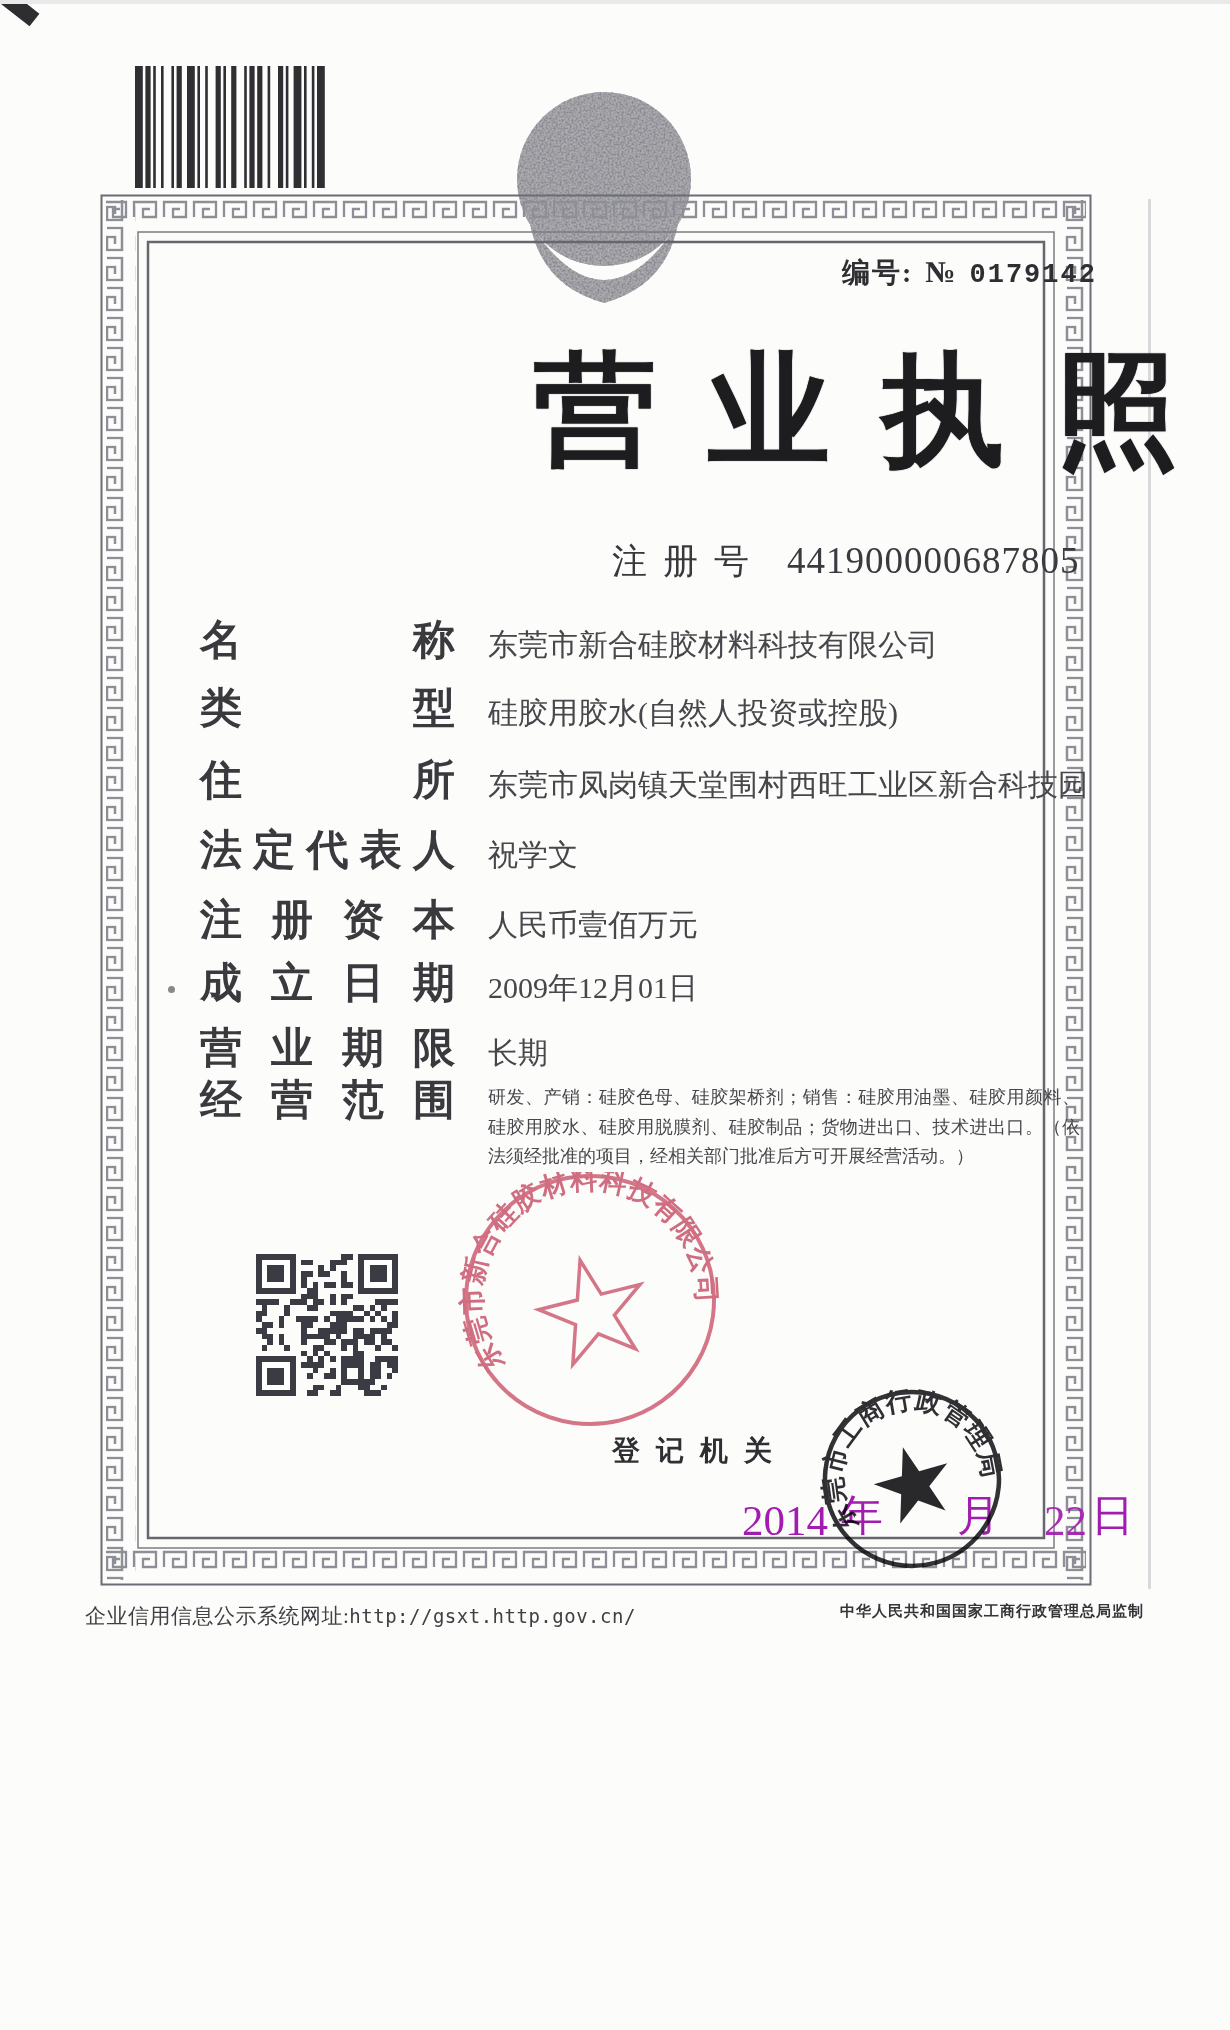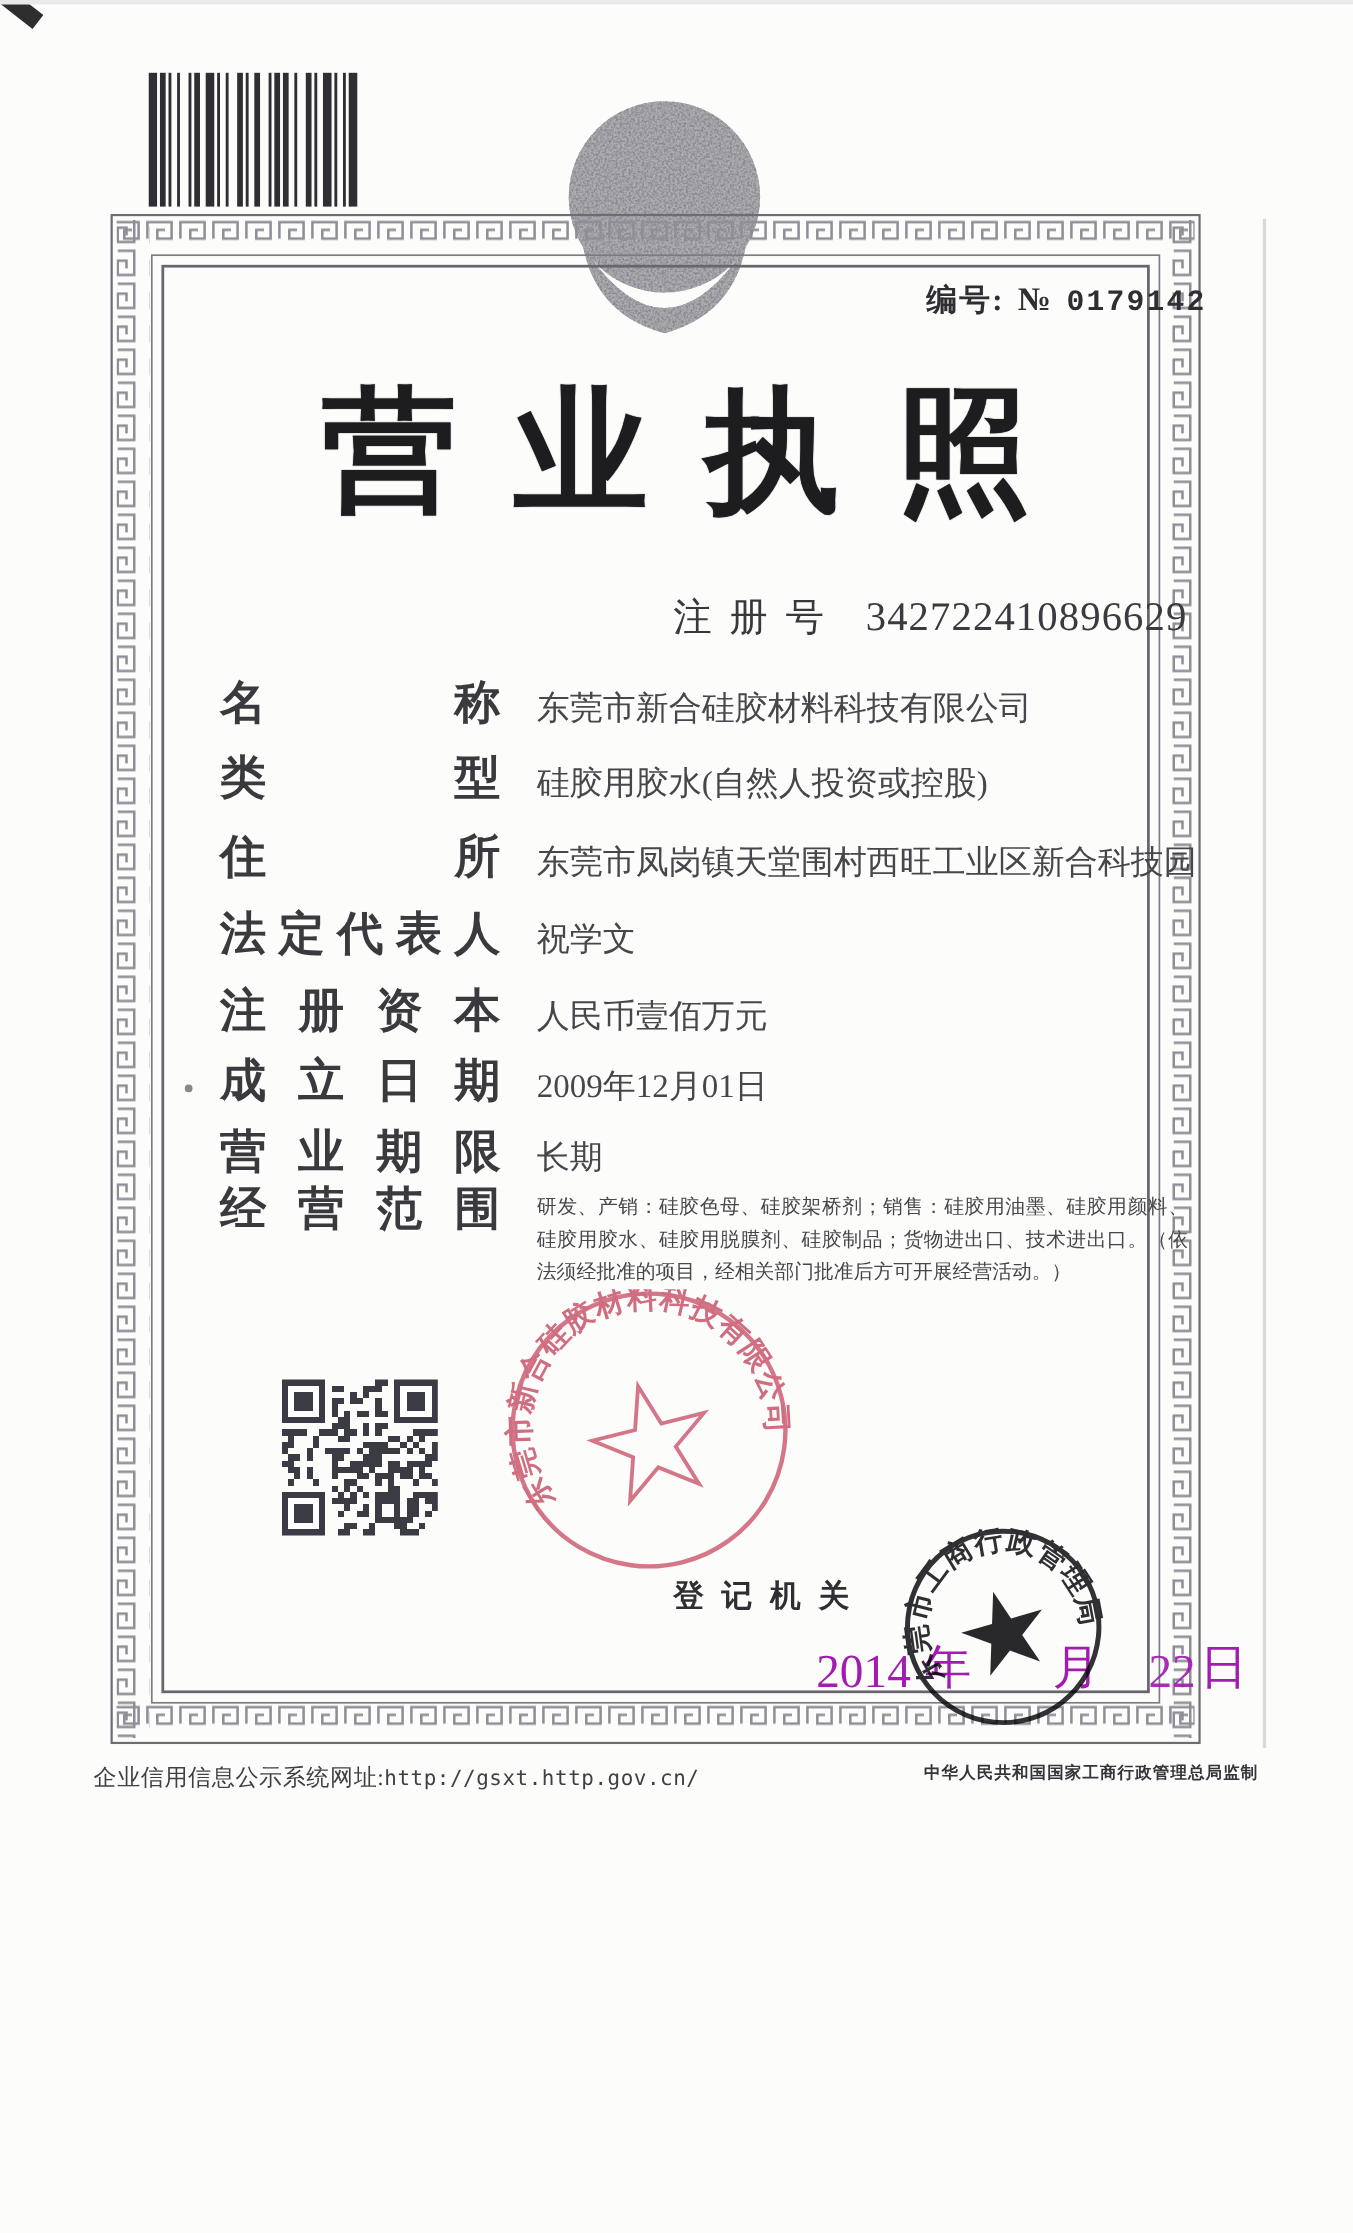--- a/index.html
+++ b/index.html
@@ -15,21 +15,21 @@
   .edge-line{position:absolute;left:1148px;top:195px;width:3px;height:1390px;background:#d9d9db;}
   .stray-dot{position:absolute;left:168px;top:982px;width:7px;height:7px;border-radius:50%;background:#6a6a6e;opacity:.8;}
 
   
   .abs{position:absolute;}
 
   .serial-line{top:250px;left:842px;display:flex;align-items:baseline;gap:12px;font-size:28px;font-weight:600;color:#2f2f33;letter-spacing:2px;}
   .serial-line .nomark{font-size:30px;font-weight:800;}
   .serial-line .snum{font-family:"Liberation Mono",monospace;font-size:27px;font-weight:600;letter-spacing:2px;}
 
-  .license-title{top:326px;left:0;width:100%;text-align:center;
+  .license-title{top:326px;left:0;width:100%;text-align:right;
     font-size:122px;font-weight:900;color:#1d1d20;letter-spacing:52px;padding-left:52px;
     text-shadow:0 0 1px #1d1d20;}
 
   .reg-line{top:534px;left:612px;display:flex;align-items:baseline;}
   .reg-label{font-size:35px;font-weight:400;letter-spacing:16px;color:#38383d;}
   .reg-number{font-size:37px;margin-left:22px;color:#3a3a40;letter-spacing:1px;}
 
   .frow{position:absolute;left:200px;width:900px;display:flex;align-items:flex-start;}
   .flabel{width:255px;flex-shrink:0;display:flex;justify-content:space-between;
     font-size:42px;font-weight:700;color:#39393e;line-height:1.15;}
@@ -123,21 +123,21 @@
   <div class="abs serial-line" data-name="serial-number-line">
     <span data-name="serial-label">编号:</span>
     <span class="nomark" data-name="numero-sign">№</span>
     <span class="snum" data-name="serial-number">0179142</span>
   </div>
 
   <div class="abs license-title" data-name="license-title">营业执照</div>
 
   <div class="abs reg-line" data-name="registration-number-line">
     <span class="reg-label" data-name="registration-label">注册号</span>
-    <span class="reg-number" data-name="registration-number">342722410896629</span>
+    <span class="reg-number" data-name="registration-number">441900000687805</span>
   </div>
 
   <div id="fields" data-name="license-fields">
       <div class="frow" data-name="field-row" style="top: 612px;">
         <div class="flabel" data-name="field-label">
           <span data-name="field-label-char">名</span>
           <span data-name="field-label-char">称</span>
         </div>
         <div class="fvalue" data-name="field-value">东莞市新合硅胶材料科技有限公司</div>
       </div>

